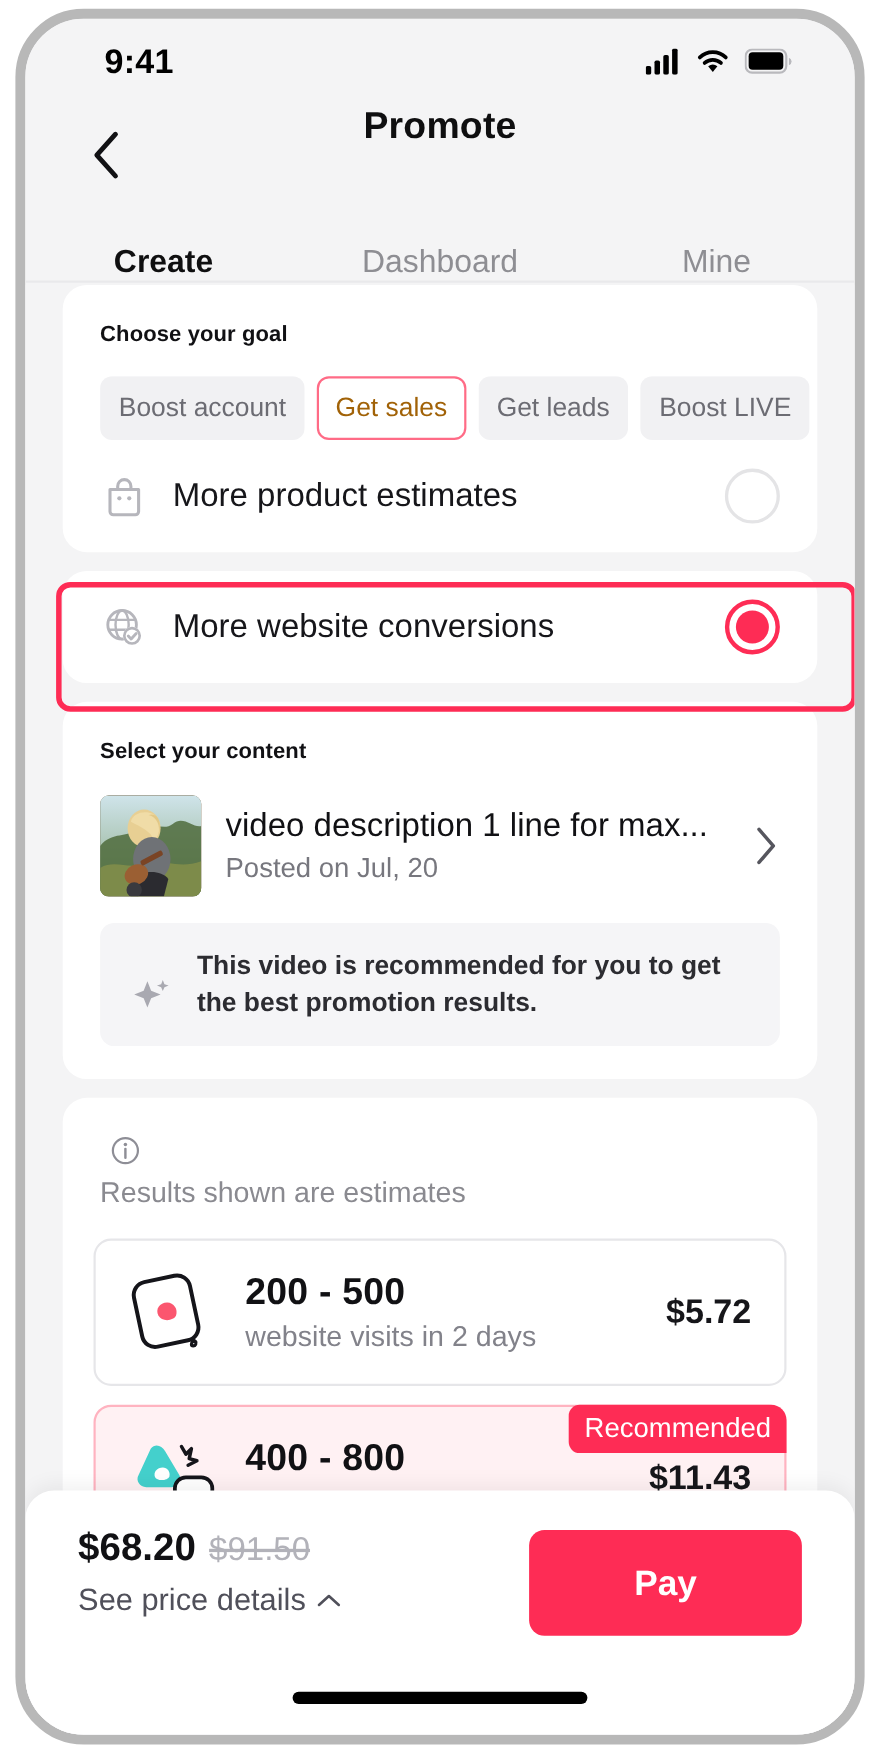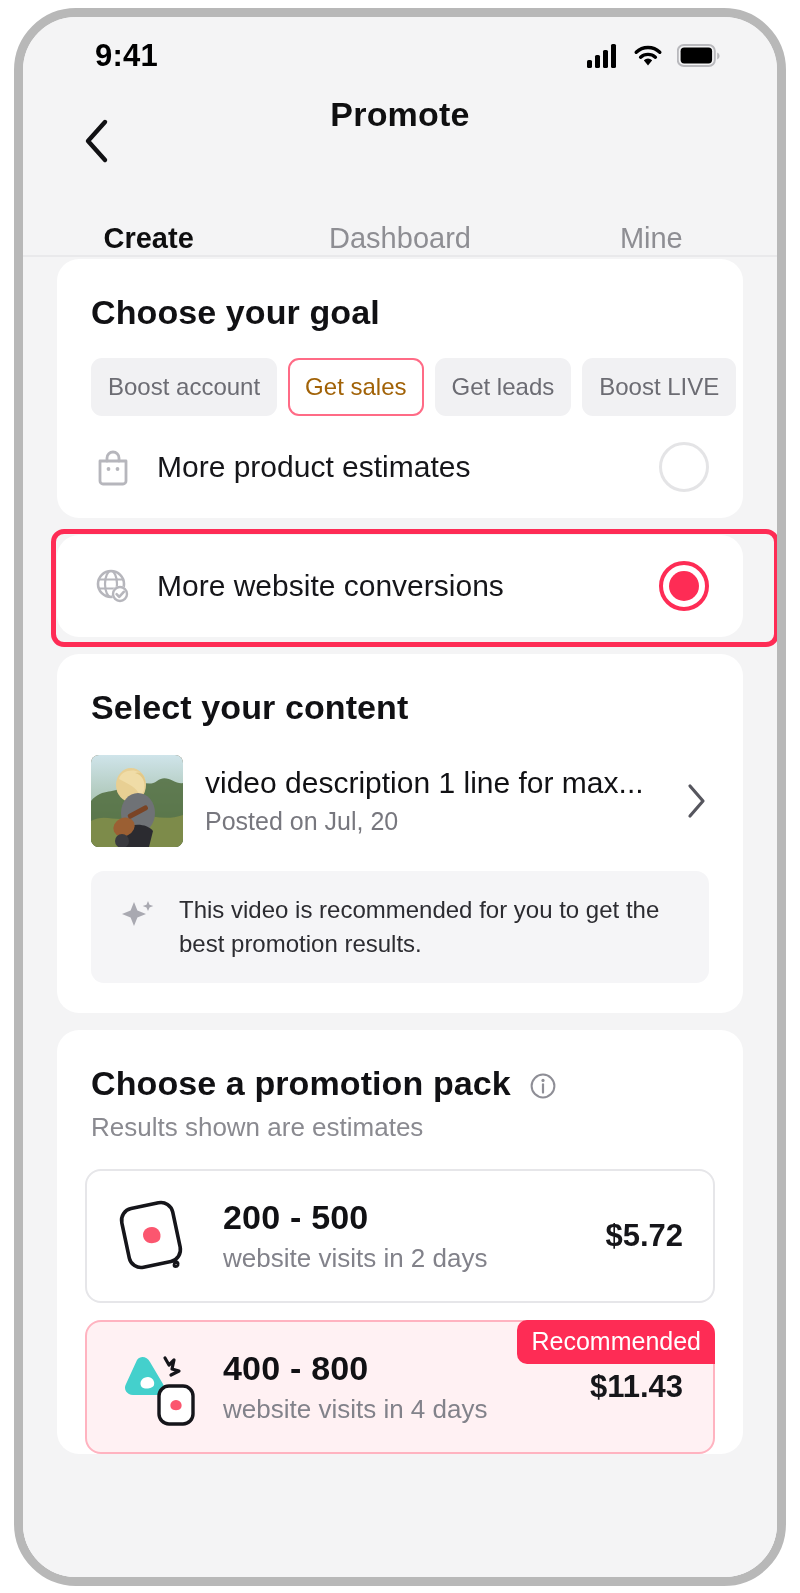--- a/index.html
+++ b/index.html
@@ -77,21 +77,21 @@
     background: #f4f4f5;
     padding: 0 34px;
   }
   .card {
     background: #ffffff; border-radius: 22px; margin-bottom: 17px;
   }
 
   
   .goal-card { padding: 34px 0 0 0; }
   .section-title {
-    font-size: 34px; font-weight: 700; color: #111114; padding: 0 34px;
+    font-size: 20px; font-weight: 700; color: #111114; padding: 0 34px;
     letter-spacing: .1px;
   }
   .chip-row {
     display: flex; gap: 11px; padding: 26px 34px 0 34px;
   }
   .chip {
     background: #f1f1f3; border-radius: 11px;
     padding: 13px 15px;
     font-size: 24px; color: #6c6c73; white-space: nowrap;
     border: 2px solid transparent; cursor: pointer;
@@ -134,21 +134,21 @@
     overflow: hidden; position: relative; background:#6f6344;
   }
   .video-meta { flex: 1; min-width: 0; }
   .video-title {
     font-size: 30px; color: #111114; white-space: nowrap; overflow: hidden;
     text-overflow: ellipsis;
   }
   .video-date { font-size: 25px; color: #77777e; margin-top: 7px; }
   .rec-banner {
     margin: 24px 34px 0 34px; background: #f5f5f7; border-radius: 13px;
-    display: flex; align-items: flex-start; gap: 18px; padding: 22px 24px;
+    display: flex; align-items: flex-end; gap: 18px; padding: 22px 24px; font-weight: bold;
   }
   .rec-text { font-size: 24px; color: #2c2c31; line-height: 1.42; }
 
   
   .pack-card { padding: 34px 0 0 0; position: relative; }
   .pack-sub { font-size: 26px; color: #8a8a90; padding: 9px 34px 0 34px; }
   .pack-list { padding: 26px 28px 0 28px; }
   .pack {
     position: relative; display: flex; align-items: center; gap: 20px;
     border: 2px solid #e6e6e9; border-radius: 16px;
@@ -331,21 +331,20 @@
                 <path d="M19 9l3.4 8.6L31 21l-8.6 3.4L19 33l-3.4-8.6L7 21l8.6-3.4z" fill="#a9a9b1"></path>
                 <path d="M33 8l1.5 3.8L38.3 13l-3.8 1.5L33 18l-1.5-3.5L27.7 13l3.8-1.2z" fill="#a9a9b1"></path>
               </svg>
             </span>
             <div class="rec-text">This video is recommended for you to get the best promotion results.</div>
           </div>
         </div>
 
         <div class="card pack-card">
           <div class="section-title">
-            <span>Choose a promotion pack</span>
             <span style="display:inline-block;vertical-align:middle;margin-left:9px;">
               <svg class="ico" width="28" height="28" viewBox="0 0 28 28">
                 <circle cx="14" cy="14" r="11.4" fill="none" stroke="#8e8e96" stroke-width="2"></circle>
                 <circle cx="14" cy="8.4" r="1.6" fill="#8e8e96"></circle>
                 <path d="M14 12.4v8.2" stroke="#8e8e96" stroke-width="2.2" stroke-linecap="round"></path>
               </svg>
             </span>
           </div>
           <div class="pack-sub">Results shown are estimates</div>
 
@@ -384,16 +383,34 @@
               <div class="pack-price">$11.43</div>
             </div>
 
           </div>
         </div>
 
       </div>
 
       <div class="annot-box"></div>
 
+      <div class="bottom-bar">
+        <div>
+          <div class="price-line">
+            <span class="price-now">$68.20</span>
+            <span class="price-old">$91.50</span>
+          </div>
+          <div class="price-details">
+            <span>See price details</span>
+            <span>
+              <svg class="ico" width="24" height="16" viewBox="0 0 24 16">
+                <path d="M3 12l9-8 9 8" stroke="#50505a" stroke-width="2.4" fill="none" stroke-linecap="round" stroke-linejoin="round"></path>
+              </svg>
+            </span>
+          </div>
+        </div>
+        <button class="pay-btn">Pay</button>
+        <div class="home-indicator"></div>
+      </div>
 
     </div>
   </div>
 </div>
 
 </body></html>

